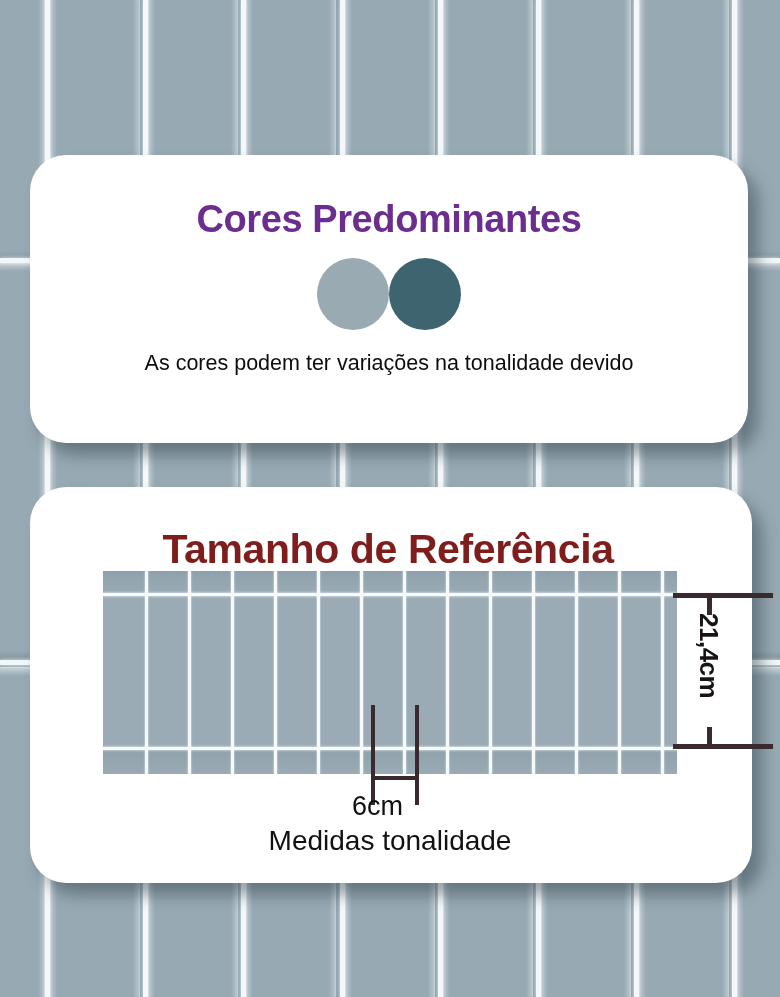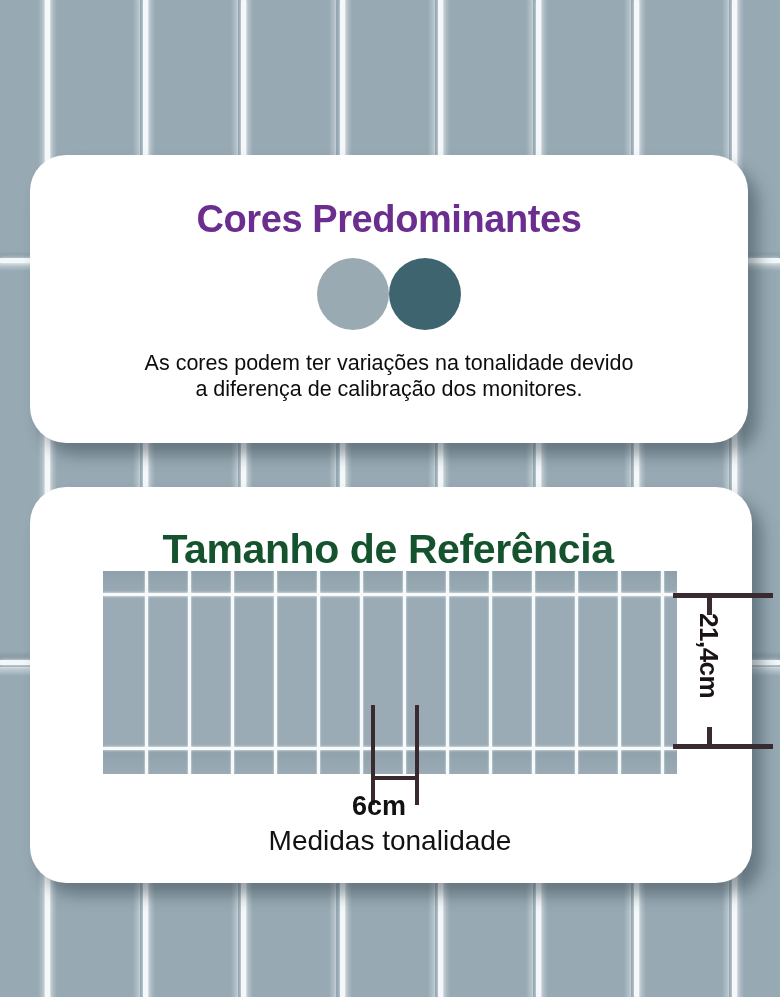--- a/index.html
+++ b/index.html
@@ -77,21 +77,21 @@
 
   
   .dim{position:absolute;background:#382a2e;}
 
   .vdim-label{
     position:absolute;color:#1a1316;font-size:26px;font-weight:bold;
     transform:rotate(90deg);transform-origin:left top;white-space:nowrap;
     letter-spacing:-0.5px;
   }
   .hdim-label{
-    position:absolute;color:#111;font-size:27px;font-weight:bold;white-space:nowrap;
+    position:absolute;color:#111;font-size:27px;font-weight:normal;white-space:nowrap;
   }
   .approx{
     position:absolute;left:0;right:0;text-align:center;color:#111;
     font-size:28px;
   }
 </style>
 </head>
 <body>
 
 <div id="stage">
@@ -144,26 +144,25 @@
   <div class="card" id="card-colors">
     <h1 class="card-title" style="color: rgb(107, 45, 142);">Cores Predominantes</h1>
 
     <div class="swatch-row">
       <div class="swatch" id="sw0" style="background: rgb(154, 170, 179);"></div>
       <div class="swatch" id="sw1" style="background: rgb(62, 100, 112);"></div>
     </div>
 
     <p class="disclaimer">
       <span>As cores podem ter variações na tonalidade devido</span><br>
-      <span>a diferença de calibração dos monitores.</span>
     </p>
   </div>
 
   <div class="card" id="card-size">
-    <h1 class="card-title" style="color: #14532d;">Tamanho de Referência</h1>
+    <h1 class="card-title" style="color: #7f1d1d;">Tamanho de Referência</h1>
 
     <div class="refwrap">
 
       <div class="refgrid" style="background: rgb(154, 171, 181);">
         <div class="shade" style="top:0;height:23px;"></div>
         <div class="shade" style="top:179px;height:24px;"></div>
 
         <div class="hline" style="top:22px;"></div>
         <div class="hline" style="top:176px;"></div>
 

